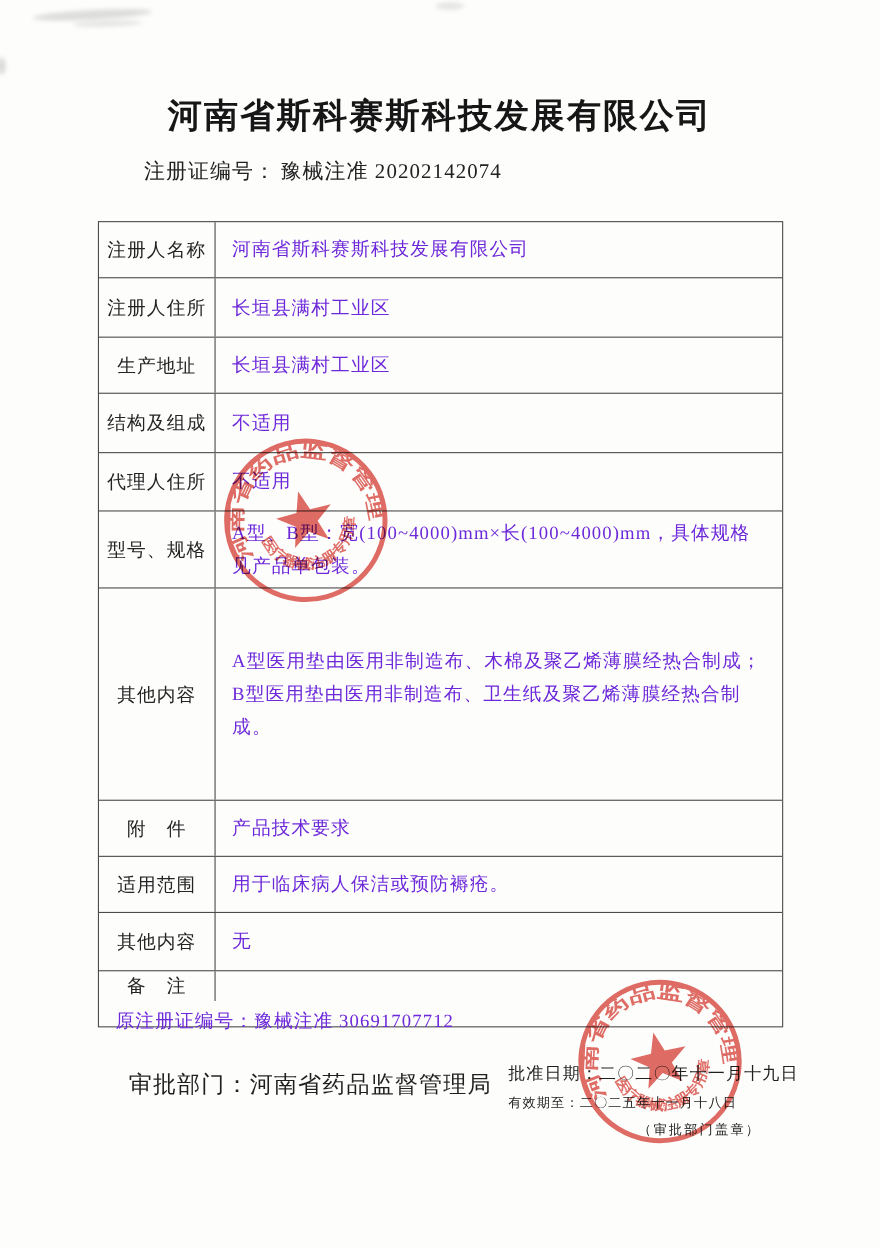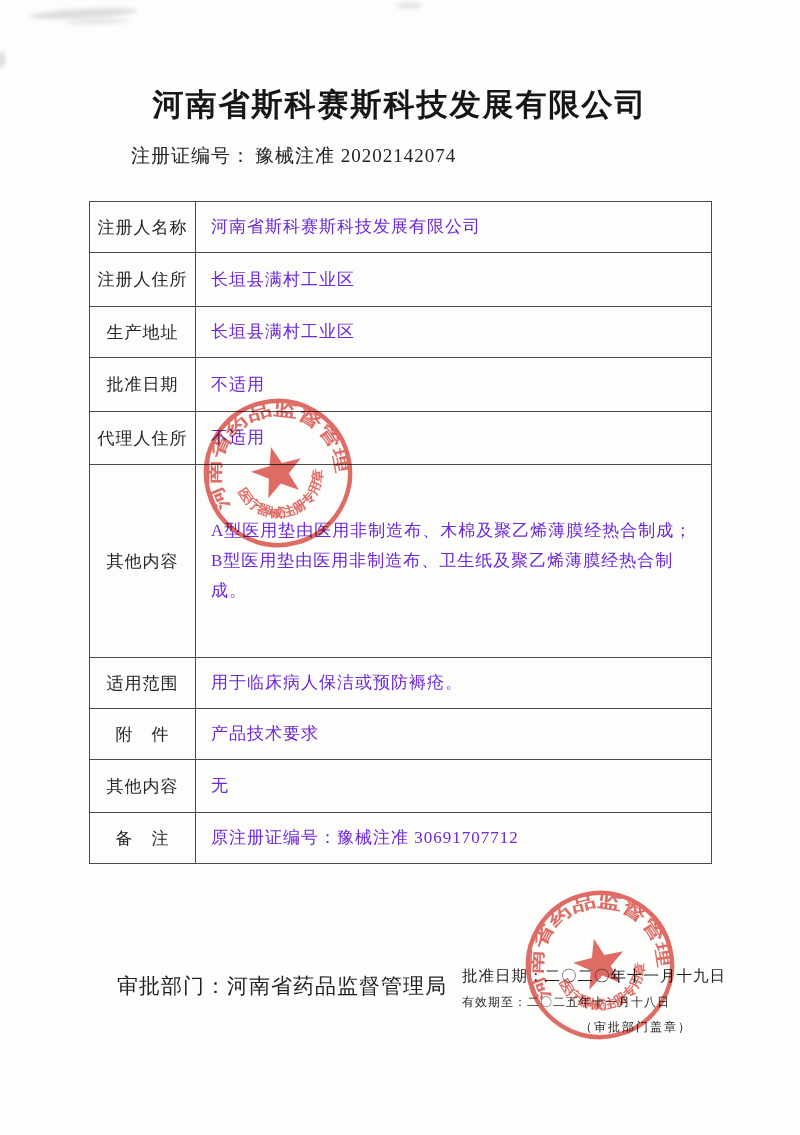--- a/index.html
+++ b/index.html
@@ -26,21 +26,21 @@
     font-size:19px; letter-spacing:1px; color:#222;
   }
   .cert-line .num { margin-left:4px;margin-top:36px; }
 
   .cert-table {
     position:absolute; left:89px; top:177px; width:621px;
     border:1px solid #4b4b4b;
     margin-top:24px;
   }
   .row { display:flex; border-bottom:1px solid #4b4b4b; }
-  .row:last-child { border-bottom:none; }
+  .row:last-child { border-bottom:none;flex-direction:column; }
   .label-cell {
     width:106px; flex:none; box-sizing:border-box;
     border-right:1px solid #4b4b4b;
     display:flex; align-items:center; justify-content:center;
     text-align:center; font-size:17px; letter-spacing:1px; padding:2px 4px;
     color:#242424;
   }
   .value-cell {
     flex:1; box-sizing:border-box;
     display:flex; align-items:center;
@@ -83,38 +83,42 @@
   </div>
   <div class="row" style="height:53px">
     <div class="label-cell">注册人住所</div>
     <div class="value-cell">长垣县满村工业区</div>
   </div>
   <div class="row" style="height:50px">
     <div class="label-cell">生产地址</div>
     <div class="value-cell">长垣县满村工业区</div>
   </div>
   <div class="row" style="height:53px">
-    <div class="label-cell">批准日期</div>
+    <div class="label-cell">结构及组成</div>
     <div class="value-cell">不适用</div>
   </div>
   <div class="row" style="height:52px">
     <div class="label-cell">代理人住所</div>
     <div class="value-cell">不适用</div>
   </div>
+  <div class="row" style="height:69px">
+    <div class="label-cell">型号、规格</div>
+    <div class="value-cell">A型、B型：宽(100~4000)mm×长(100~4000)mm，具体规格见产品单包装。</div>
+  </div>
   <div class="row" style="height:192px">
     <div class="label-cell">其他内容</div>
     <div class="value-cell" style="align-items:center">A型医用垫由医用非制造布、木棉及聚乙烯薄膜经热合制成；B型医用垫由医用非制造布、卫生纸及聚乙烯薄膜经热合制成。</div>
   </div>
   <div class="row" style="height:50px">
+    <div class="label-cell">附　件</div>
+    <div class="value-cell">产品技术要求</div>
+  </div>
+  <div class="row" style="height:50px">
     <div class="label-cell">适用范围</div>
     <div class="value-cell">用于临床病人保洁或预防褥疮。</div>
-  </div>
-  <div class="row" style="height:50px">
-    <div class="label-cell">附　件</div>
-    <div class="value-cell">产品技术要求</div>
   </div>
   <div class="row" style="height:52px">
     <div class="label-cell">其他内容</div>
     <div class="value-cell">无</div>
   </div>
   <div class="row" style="height:50px">
     <div class="label-cell">备　注</div>
     <div class="value-cell">原注册证编号：豫械注准 30691707712</div>
   </div>
 </div>

